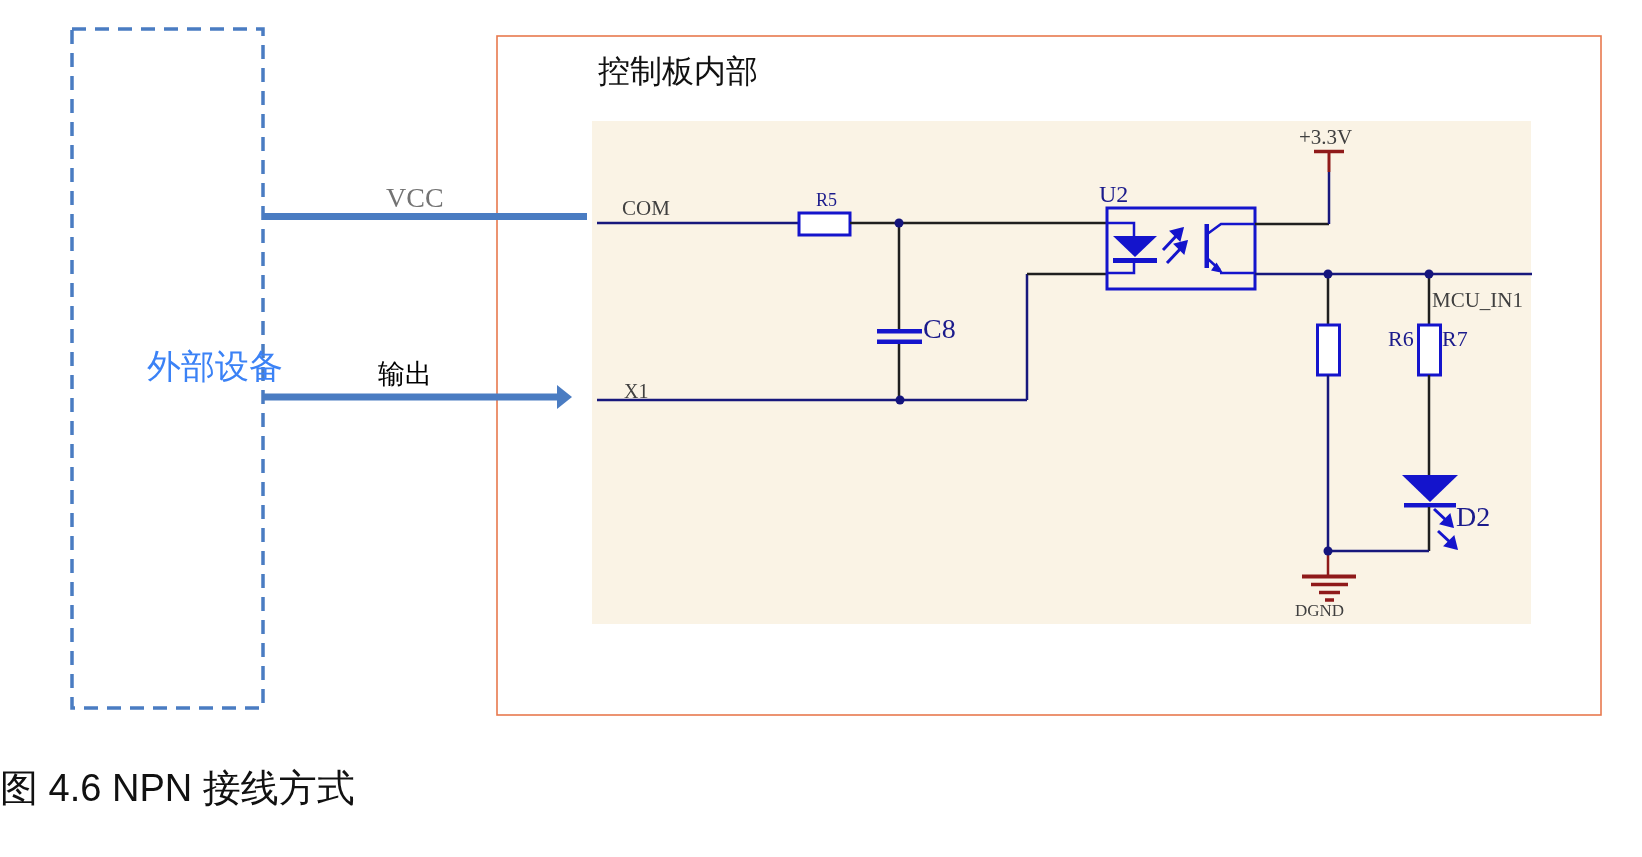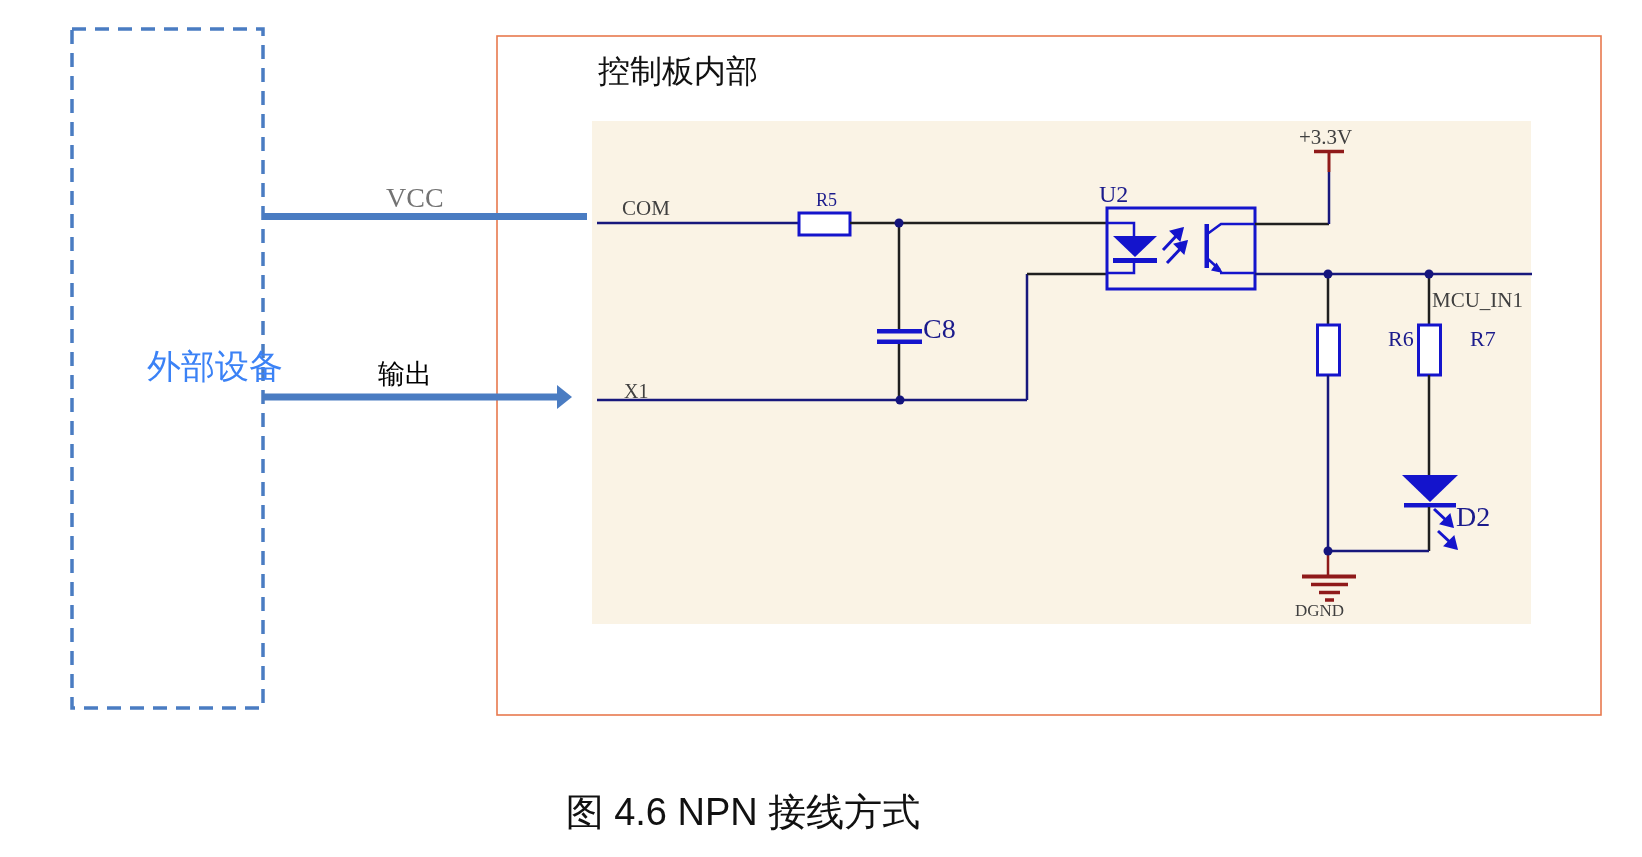--- a/index.html
+++ b/index.html
@@ -22,30 +22,29 @@
   .ref{color:#1b1b8c;font-family:"Liberation Serif",serif;}
   .cjk{font-family:"Liberation Serif",serif;}
   .lbl-com{left:622px;top:198px;font-size:21px;}
   .lbl-x1{left:624px;top:381px;font-size:20px;}
   .lbl-r5{left:800px;top:191px;font-size:18px;margin-left:16px;}
   .lbl-c8{left:923px;top:315px;font-size:28px;}
   .lbl-u2{left:1099px;top:182px;font-size:24px;}
   .lbl-power{left:1299px;top:127px;font-size:21px;}
   .lbl-mcu{left:1432px;top:250px;font-size:21px;margin-top:40px;}
   .lbl-r6{left:1341px;top:328px;font-size:22px;margin-left:47px;}
-  .lbl-r7{left:1442px;top:328px;font-size:22px;padding-left:28px;}
+  .lbl-r7{left:1442px;top:328px;font-size:22px;}
   .lbl-d2{left:1456px;top:503px;font-size:28px;text-align:center;}
   .lbl-dgnd{left:1295px;top:602px;font-size:17px;}
   .lbl-vcc{left:386px;top:184px;font-size:28px;font-weight:normal;color:#737373;}
   .lbl-output{left:378px;top:361px;font-size:27px;color:#000000;}
   .lbl-extdev{left:99px;top:350px;font-size:34px;color:#3b82f6;letter-spacing:0px;margin-left:48px;}
   .lbl-board{left:598px;top:55px;font-size:32px;color:#111;}
   .lbl-caption{
-    left:0;top:793px;width:1486px;
-    text-align:center;
+    left:0;top:769px;width:1486px;
     font-size:38px;color:#111;
     font-family:"Liberation Sans",sans-serif;
   }
 </style>
 </head>
 <body>
 
 <div id="canvas">
 
   <svg id="wires-svg" width="1642" height="857" viewBox="0 0 1642 857">

